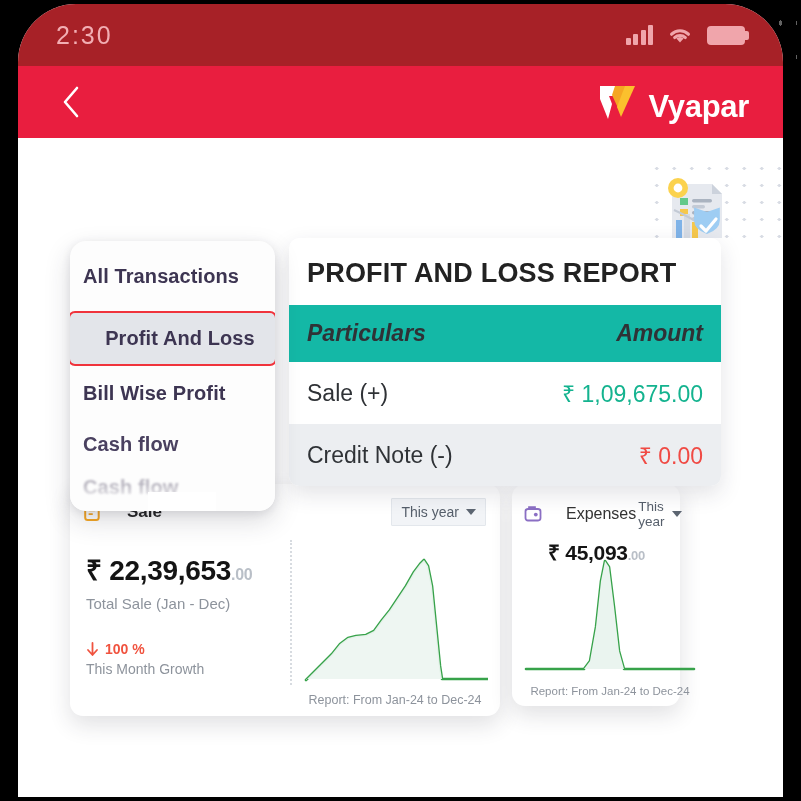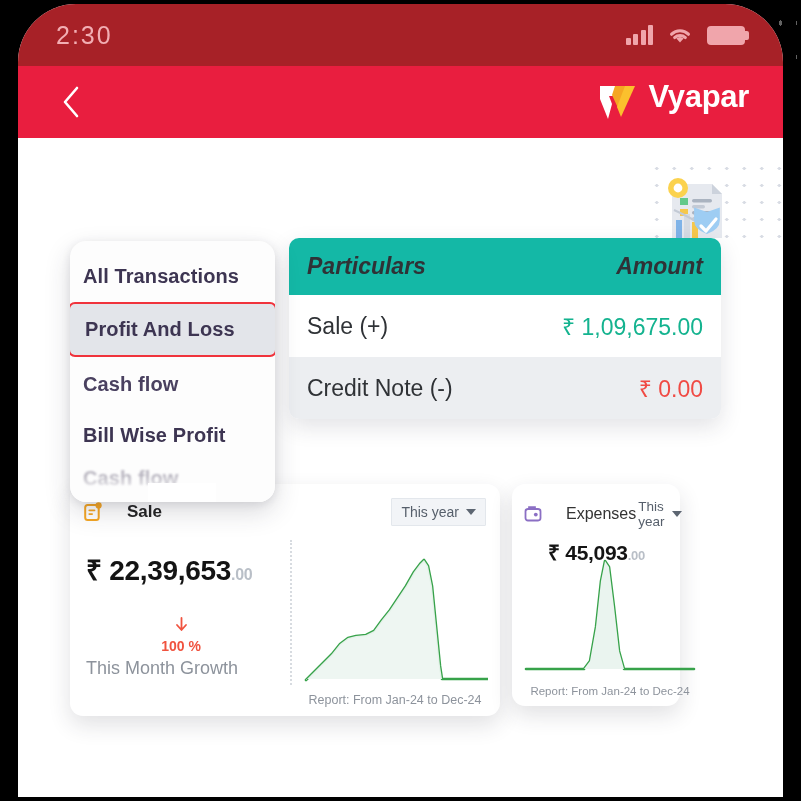--- a/index.html
+++ b/index.html
@@ -85,21 +85,21 @@
     display: flex;
     align-items: center;
     justify-content: space-between;
     padding: 0 34px 0 36px;
   }
   .back-btn {
     width: 34px; height: 40px;
     display: flex; align-items: center; justify-content: center;
     cursor: pointer;
   }
-  .brand { display: flex; align-items: flex-start; gap: 9px; }
+  .brand { display: flex; align-items: flex-end; gap: 9px; }
   .brand-mark { width: 46px; height: 46px; }
   .brand-name {
     color: #ffffff;
     font-size: 31px;
     font-weight: 700;
     letter-spacing: -0.3px;
   }
 
   
   .content {
@@ -146,23 +146,24 @@
     padding: 14px 0 14px 13px;
     letter-spacing: .1px;
     cursor: pointer;
     white-space: nowrap;
   }
   .dd-item.regular { font-weight: 600; color: #4a4160; }
   .dd-item.selected {
     background: #e3e5ea;
     border: 2px solid #f0333c;
     border-radius: 7px;
-    margin: 0 0 2px -2px;
+    margin: 9px 0 2px -2px;
     padding-left: 15px;
     width: calc(100% + 4px);
+    text-align: center;
   }
   .dd-item.faded {
     opacity: .35;
     padding-top: 6px; padding-bottom: 2px;
     filter: blur(1.1px);
   }
   .dd-fade {
     height: 26px;
     background: linear-gradient(to bottom, rgba(253,253,253,0), #fdfdfd 70%);
     margin-top: -16px;
@@ -282,23 +283,23 @@
     color: #b9bfc7;
   }
   .sub {
     font-size: 15px;
     color: #8d939c;
     margin-top: 7px;
   }
   .growth {
     margin-top: 29px;
     display: flex; align-items: center; gap: 6px;
-    color: #f0533f; font-size: 14px; font-weight: 700; flex-direction: column;
-  }
-  .growth-sub { font-size: 18px; color: #8d939c; margin-top: 4px; }
+    color: #f0533f; font-size: 14px; font-weight: 700;
+  }
+  .growth-sub { font-size: 14px; color: #8d939c; margin-top: 4px; }
 
   .divider-v {
     position: absolute;
     left: 220px; top: 56px;
     width: 0; height: 145px;
     border-left: 2px dotted #d7dbe0;
   }
 
   .chart-area { position: absolute; left: 232px; bottom: 30px; width: 186px; height: 140px; }
   .chart-area svg { width: 100%; height: 100%; display: block; }
@@ -384,39 +385,40 @@
           <rect x="42" y="54" width="6" height="16" fill="#f6c84c"></rect>
           <path d="M24 42 Q42 50 56 60" stroke="#c3cad5" stroke-width="2" fill="none"></path>
           <circle cx="28" cy="20" r="10" fill="#fbd24e"></circle>
           <circle cx="28" cy="20" r="4.4" fill="#ffffff"></circle>
           <path d="M58 46 L72 41 L72 55 Q72 65 58 70 Q44 65 44 55 L44 41 Z" fill="#9ecdf3" transform="translate(-1,-2) scale(0.92) translate(5,4)"></path>
           <path d="M51 58 L56 63 L66 51" stroke="#ffffff" stroke-width="3.2" fill="none" stroke-linecap="round" stroke-linejoin="round"></path>
         </svg>
       </div>
 
       <div class="report-card">
+        <div class="report-title">PROFIT AND LOSS REPORT</div>
         <div class="report-row head">
           <span class="rl">Particulars</span>
           <span class="rl">Amount</span>
         </div>
         <div class="report-row">
           <span class="rl">Sale (+)</span>
           <span class="rv pos">₹ 1,09,675.00</span>
         </div>
         <div class="report-row alt">
           <span class="rl">Credit Note (-)</span>
           <span class="rv neg">₹ 0.00</span>
         </div>
       </div>
 
       <div class="dropdown">
         <div class="dd-item">All Transactions</div>
         <div class="dd-item selected">Profit And Loss</div>
+        <div class="dd-item">Bill Wise Profit</div>
         <div class="dd-item regular">Cash flow</div>
-        <div class="dd-item">Bill Wise Profit</div>
         <div class="dd-item faded">Cash flow</div>
         <div class="dd-fade">
           <span class="dd-notch"></span>
         </div>
       </div>
 
       <div class="widgets">
 
         <div class="card card-sale">
           <div class="card-head">
@@ -432,20 +434,21 @@
             <div class="chip">
               <span>This year</span>
               <span class="caret"></span>
             </div>
           </div>
 
           <div class="sale-left">
             <div class="amount">
               <span>₹ 22,39,653</span><span class="cents">.00</span>
             </div>
+            <div class="sub">Total Sale (Jan - Dec)</div>
             <div class="growth">
               <svg width="13" height="15" viewBox="0 0 13 15">
                 <path d="M6.5 1 V12 M2 8 L6.5 13 L11 8" stroke="#f0533f" stroke-width="1.8" fill="none" stroke-linecap="round" stroke-linejoin="round"></path>
               </svg>
               <span>100 %</span>
             </div>
             <div class="growth-sub">This Month Growth</div>
           </div>
 
           <div class="divider-v"></div>

